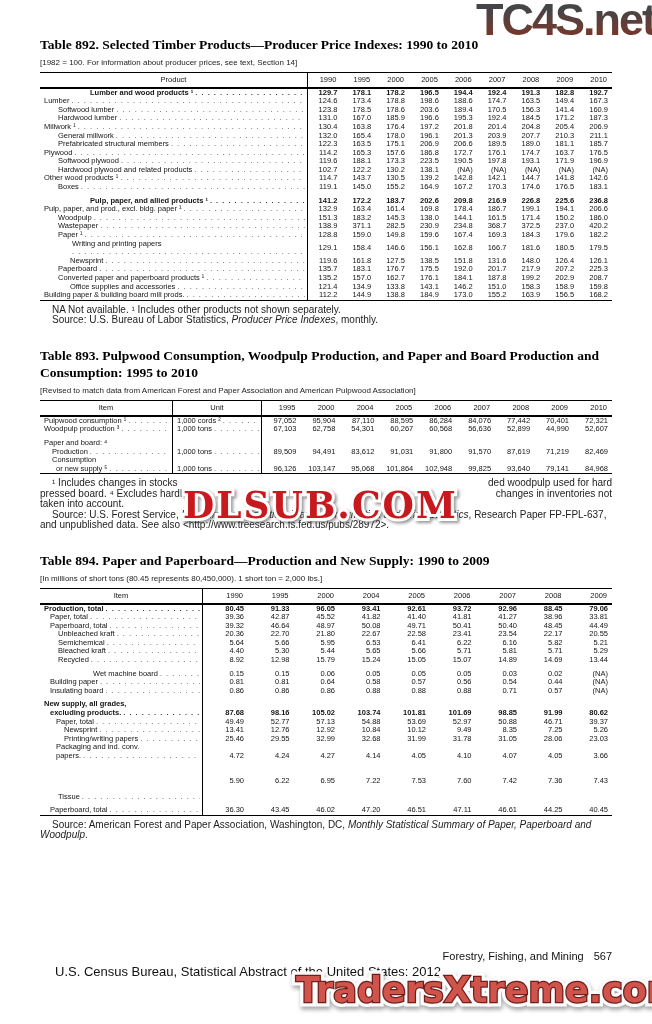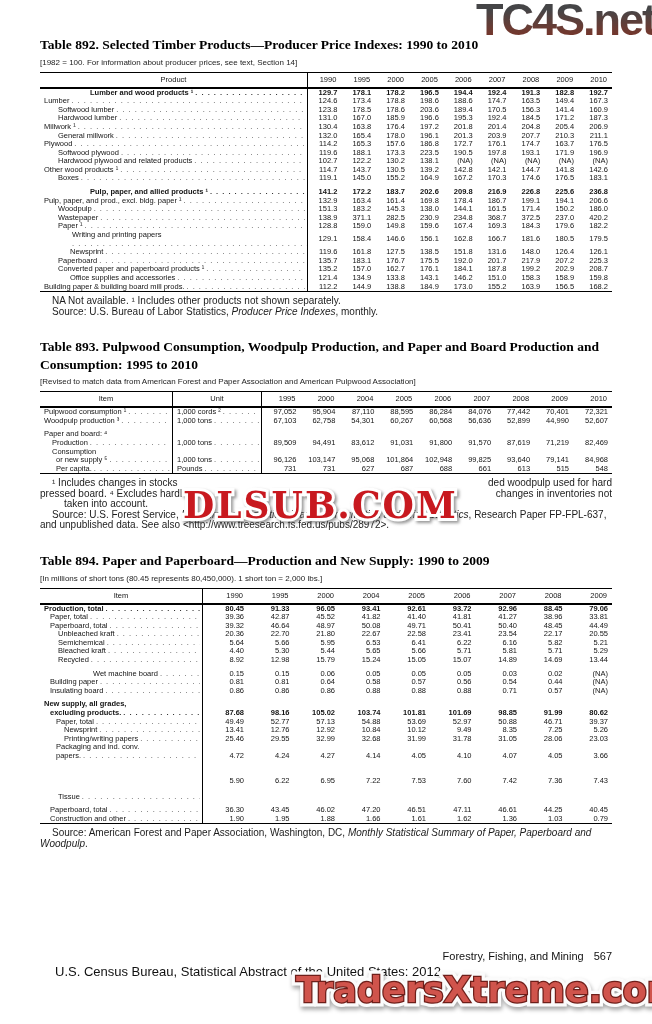--- a/index.html
+++ b/index.html
@@ -179,20 +179,37 @@
               <td class="num">178.0</td>
               <td class="num">196.1</td>
               <td class="num">201.3</td>
               <td class="num">203.9</td>
               <td class="num">207.7</td>
               <td class="num">210.3</td>
               <td class="num">211.1</td>
             </tr>
             <tr>
               <td class="c-lbl">
+                <div class="lc" style="padding-left: 16px;">
+                  <span class="lt">Prefabricated structural members</span>
+                  <span class="dots"></span>
+                </div>
+              </td>
+              <td class="num">122.3</td>
+              <td class="num">163.5</td>
+              <td class="num">175.1</td>
+              <td class="num">206.9</td>
+              <td class="num">206.6</td>
+              <td class="num">189.5</td>
+              <td class="num">189.0</td>
+              <td class="num">181.1</td>
+              <td class="num">185.7</td>
+            </tr>
+            <tr>
+              <td class="c-lbl">
                 <div class="lc" style="padding-left: 2px;">
                   <span class="lt">Plywood</span>
                   <span class="dots"></span>
                 </div>
               </td>
               <td class="num">114.2</td>
               <td class="num">165.3</td>
               <td class="num">157.6</td>
               <td class="num">186.8</td>
               <td class="num">172.7</td>
@@ -627,58 +644,35 @@
               </td>
               <td class="num">96,126</td>
               <td class="num">103,147</td>
               <td class="num">95,068</td>
               <td class="num">101,864</td>
               <td class="num">102,948</td>
               <td class="num">99,825</td>
               <td class="num">93,640</td>
               <td class="num">79,141</td>
               <td class="num">84,968</td>
-            </tr>
-            <tr>
-              <td class="c-lbl">
-                <div class="lc" style="padding-left: 14px;">
-                  <span class="lt">Per capita.</span>
-                  <span class="dots"></span>
-                </div>
-              </td>
-              <td class="c-unit">
-                <div class="lc" style="padding-left: 2px;">
-                  <span class="lt">Pounds</span>
-                  <span class="dots"></span>
-                </div>
-              </td>
-              <td class="num">731</td>
-              <td class="num">731</td>
-              <td class="num">627</td>
-              <td class="num">687</td>
-              <td class="num">688</td>
-              <td class="num">661</td>
-              <td class="num">613</td>
-              <td class="num">515</td>
-              <td class="num">548</td>
             </tr>
           </tbody>
         </table>
       <div class="foot">
           <div class="footline fx ind">
             <span>¹ Includes changes in stocks</span>
             <span class="gap"></span>
             <span>ded woodpulp used for hard</span>
           </div>
           <div class="footline fx">
             <span>pressed board. ⁴ Excludes hardl</span>
             <span class="gap"></span>
             <span>changes in inventories not</span>
           </div>
-          <div class="footline" style="text-indent: 0px; margin-left: 24px;"><span>taken into account.</span></div>
+          <div class="footline" style="text-indent: 0px;"><span>taken into account.</span></div>
           <div class="footline"><span>Source: U.S. Forest Service, </span><span class="it">U.S. Timber Production, Trade, Consumption and Price Statistics</span><span>, Research Paper FP-FPL-637, and unpublished data. See also &lt;http://www.treesearch.fs.fed.us/pubs/28972&gt;.</span></div>
         </div>
     </section>
 
     <section class="tbl-section">
       <h2 class="tbl-title">Table 894. Paper and Paperboard—Production and New Supply: 1990 to 2009</h2>
       <div class="tbl-note">[In millions of short tons (80.45 represents 80,450,000). 1 short ton = 2,000 lbs.]</div>
       <table class="stat" data-table="2">
           <thead>
             <tr>
@@ -1045,37 +1039,20 @@
               <td class="num">36.30</td>
               <td class="num">43.45</td>
               <td class="num">46.02</td>
               <td class="num">47.20</td>
               <td class="num">46.51</td>
               <td class="num">47.11</td>
               <td class="num">46.61</td>
               <td class="num">44.25</td>
               <td class="num">40.45</td>
             </tr>
-            <tr>
-              <td class="c-lbl">
-                <div class="lc" style="padding-left: 8px;">
-                  <span class="lt">Construction and other</span>
-                  <span class="dots"></span>
-                </div>
-              </td>
-              <td class="num">1.90</td>
-              <td class="num">1.95</td>
-              <td class="num">1.88</td>
-              <td class="num">1.66</td>
-              <td class="num">1.61</td>
-              <td class="num">1.62</td>
-              <td class="num">1.36</td>
-              <td class="num">1.03</td>
-              <td class="num">0.79</td>
-            </tr>
           </tbody>
         </table>
       <div class="foot">
           <div class="footline"><span>Source: American Forest and Paper Association, Washington, DC, </span><span class="it">Monthly Statistical Summary of Paper, Paperboard and Woodpulp</span><span>.</span></div>
         </div>
     </section>
 
   </div>
 
   <div class="wm-mid">DLSUB.COM</div>

